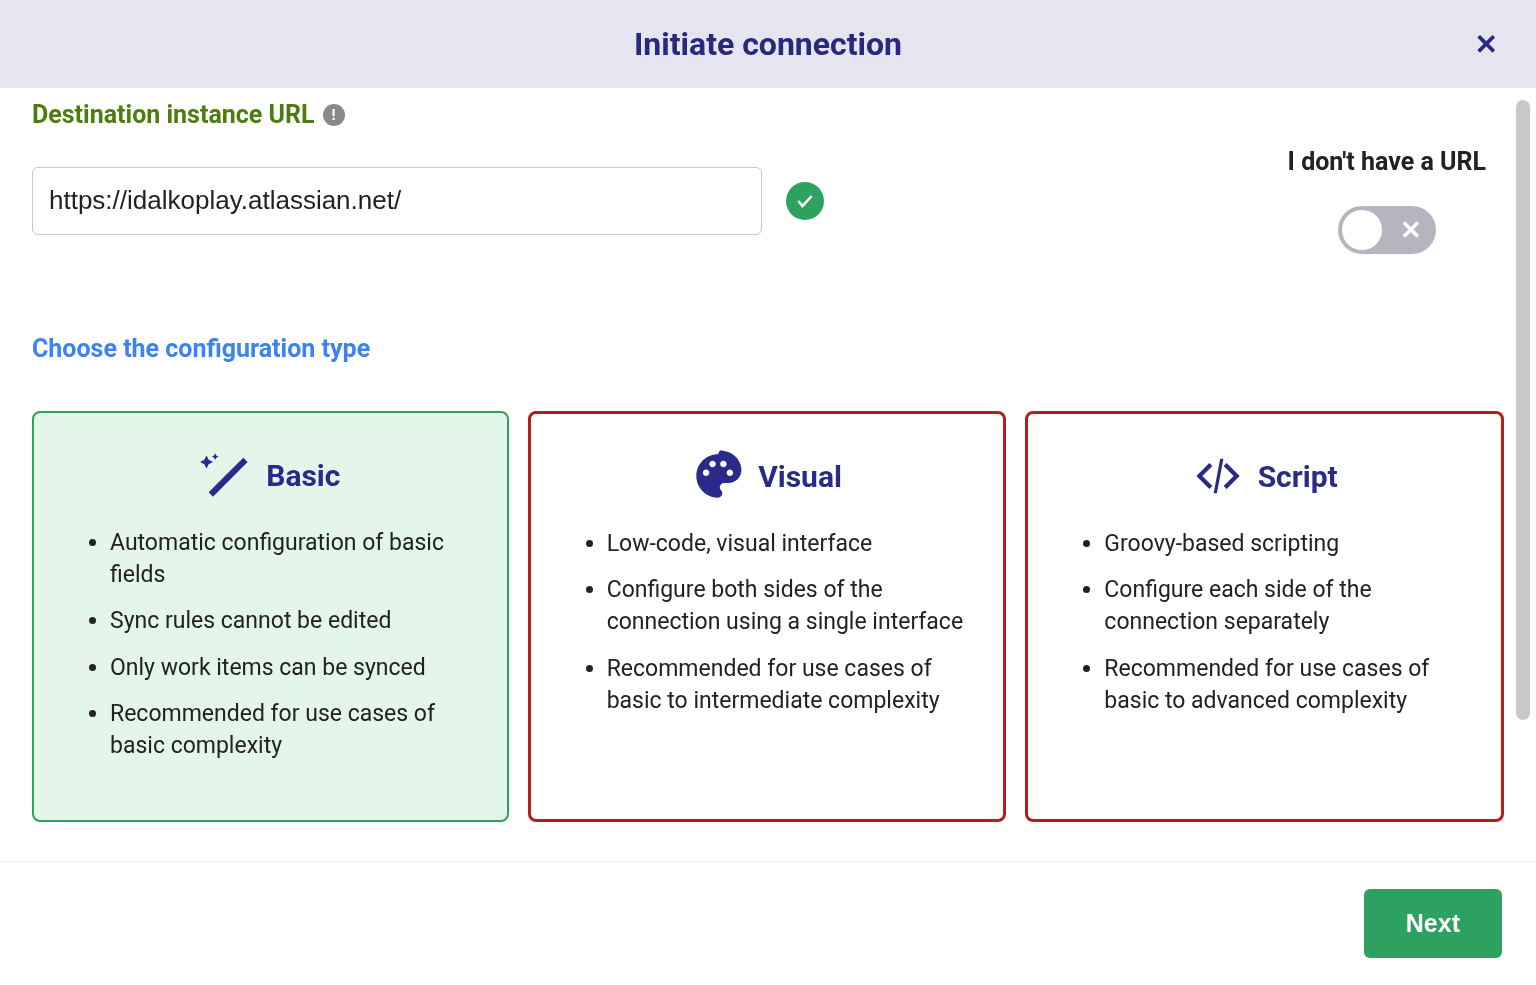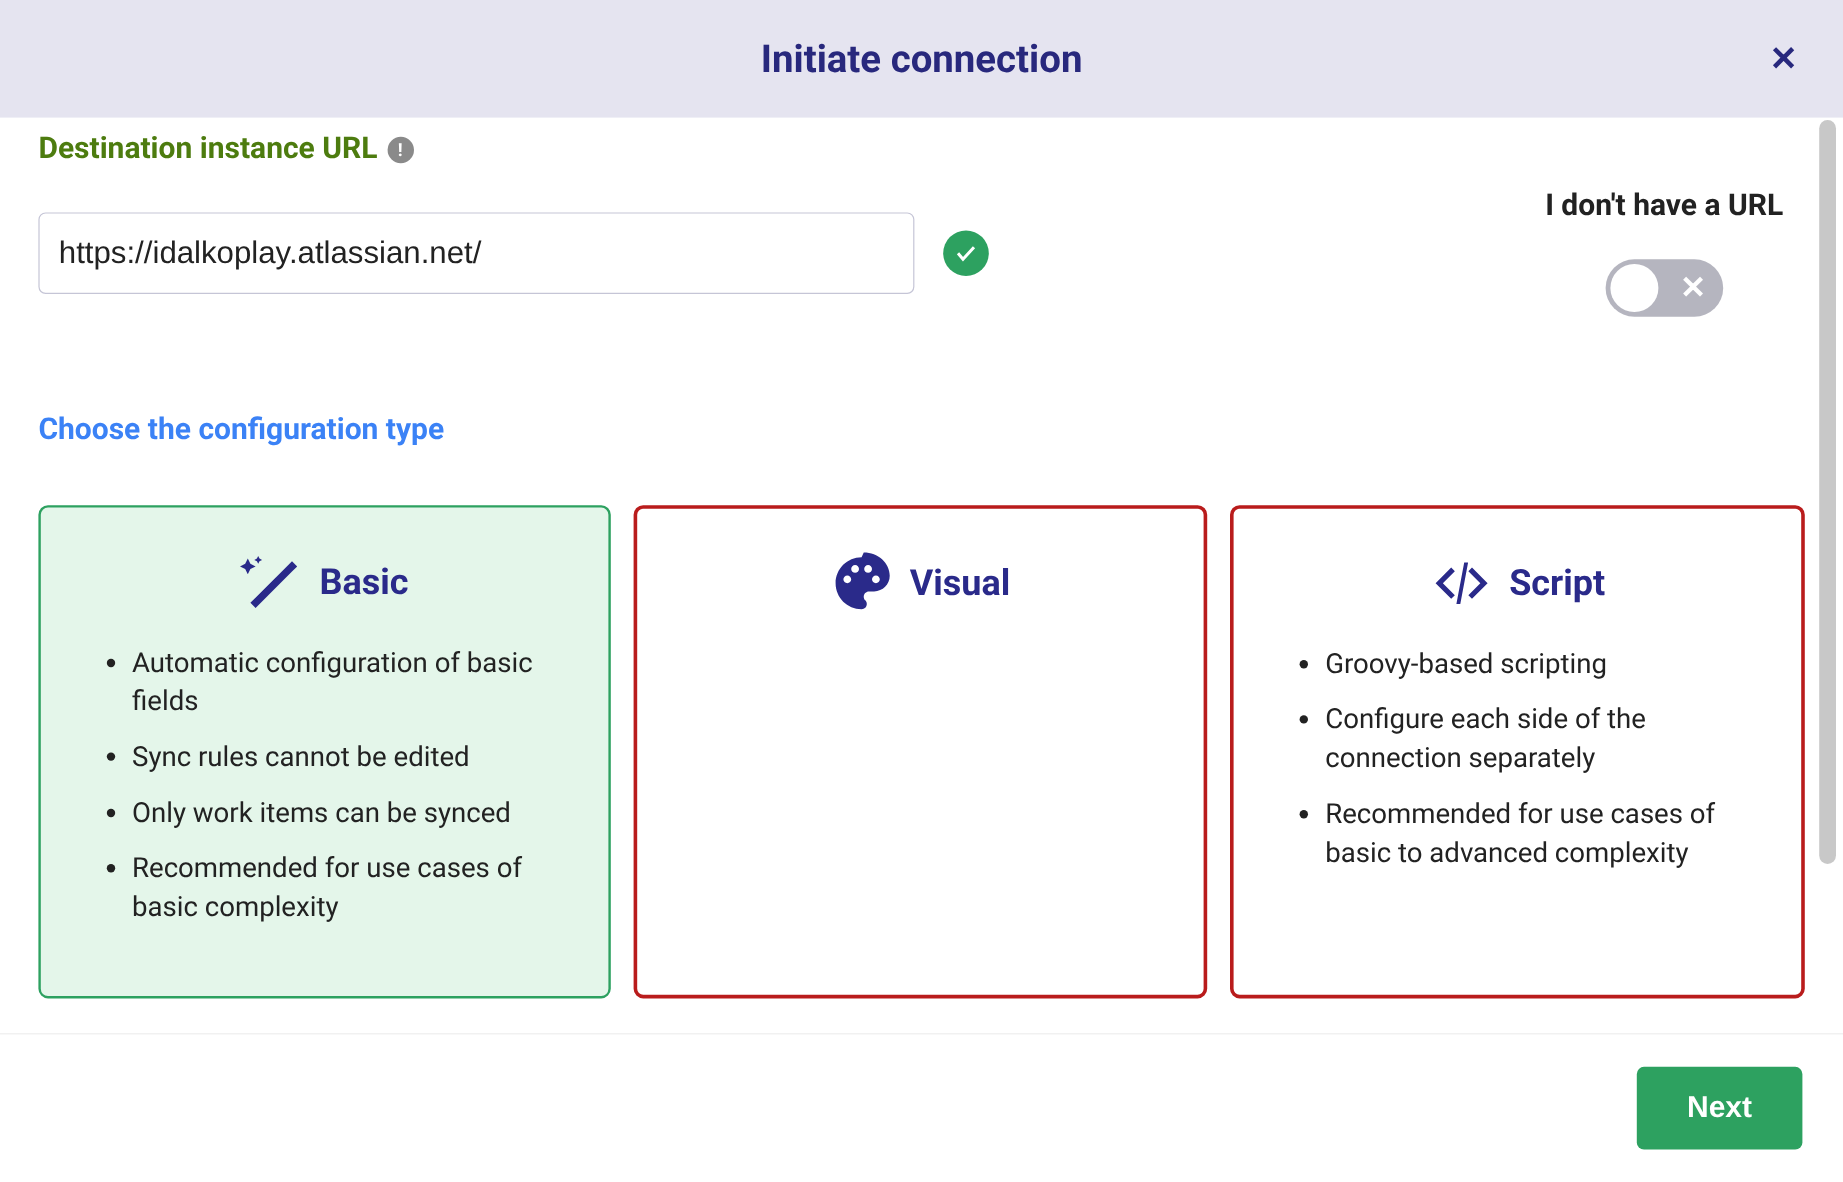--- a/index.html
+++ b/index.html
@@ -9,21 +9,21 @@
     }
     body {
       font-family: -apple-system, BlinkMacSystemFont, "Segoe UI", Roboto, Helvetica, Arial, sans-serif;
       width: 1536px;
       height: 985px;
       background: #fff;
       overflow: hidden;
     }
     .header {
       background: #e5e4f0;
-      height: 98px;
+      height: 88px;
       display: flex;
       align-items: center;
       justify-content: center;
       position: relative;
     }
     .header-title {
       color: #28287d;
       font-size: 32px;
       font-weight: 700;
     }
@@ -268,20 +268,25 @@
       </ul>
     </div>
 
     <div class="card">
       <div class="card-header">
         <svg class="card-icon-svg" viewBox="0 0 24 24">
           <path d="M12 2C6.48 2 2 6.48 2 12s4.48 10 10 10c1.1 0 2-.9 2-2 0-.55-.22-1.05-.59-1.41-.36-.36-.59-.86-.59-1.41 0-1.1.9-2 2-2h2c3.31 0 6-2.69 6-6 0-4.96-4.49-9-10-9zM6.5 12c-.83 0-1.5-.67-1.5-1.5S5.67 9 6.5 9 8 9.67 8 10.5 7.33 12 6.5 12zm3-4C8.67 8 8 7.33 8 6.5S8.67 5 9.5 5s1.5.67 1.5 1.5S10.33 8 9.5 8zm5 0c-.83 0-1.5-.67-1.5-1.5S13.67 5 14.5 5s1.5.67 1.5 1.5S15.33 8 14.5 8zm3 4c-.83 0-1.5-.67-1.5-1.5S16.67 9 17.5 9s1.5.67 1.5 1.5-.67 1.5-1.5 1.5z"></path>
         </svg>
         <span class="card-title">Visual</span>
       </div>
+      <ul>
+        <li>Low-code, visual interface</li>
+        <li>Configure both sides of the connection using a single interface</li>
+        <li>Recommended for use cases of basic to intermediate complexity</li>
+      </ul>
     </div>
 
     <div class="card">
       <div class="card-header">
         <svg class="card-icon-svg" viewBox="0 0 24 24">
           <path d="M9.4 16.6L4.8 12l4.6-4.6L8 6l-6 6 6 6 1.4-1.4zm5.2 0l4.6-4.6-4.6-4.6L16 6l6 6-6 6-1.4-1.4zM13 4l-3 16h1.5l3-16H13z"></path>
         </svg>
         <span class="card-title">Script</span>
       </div>
       <ul>

